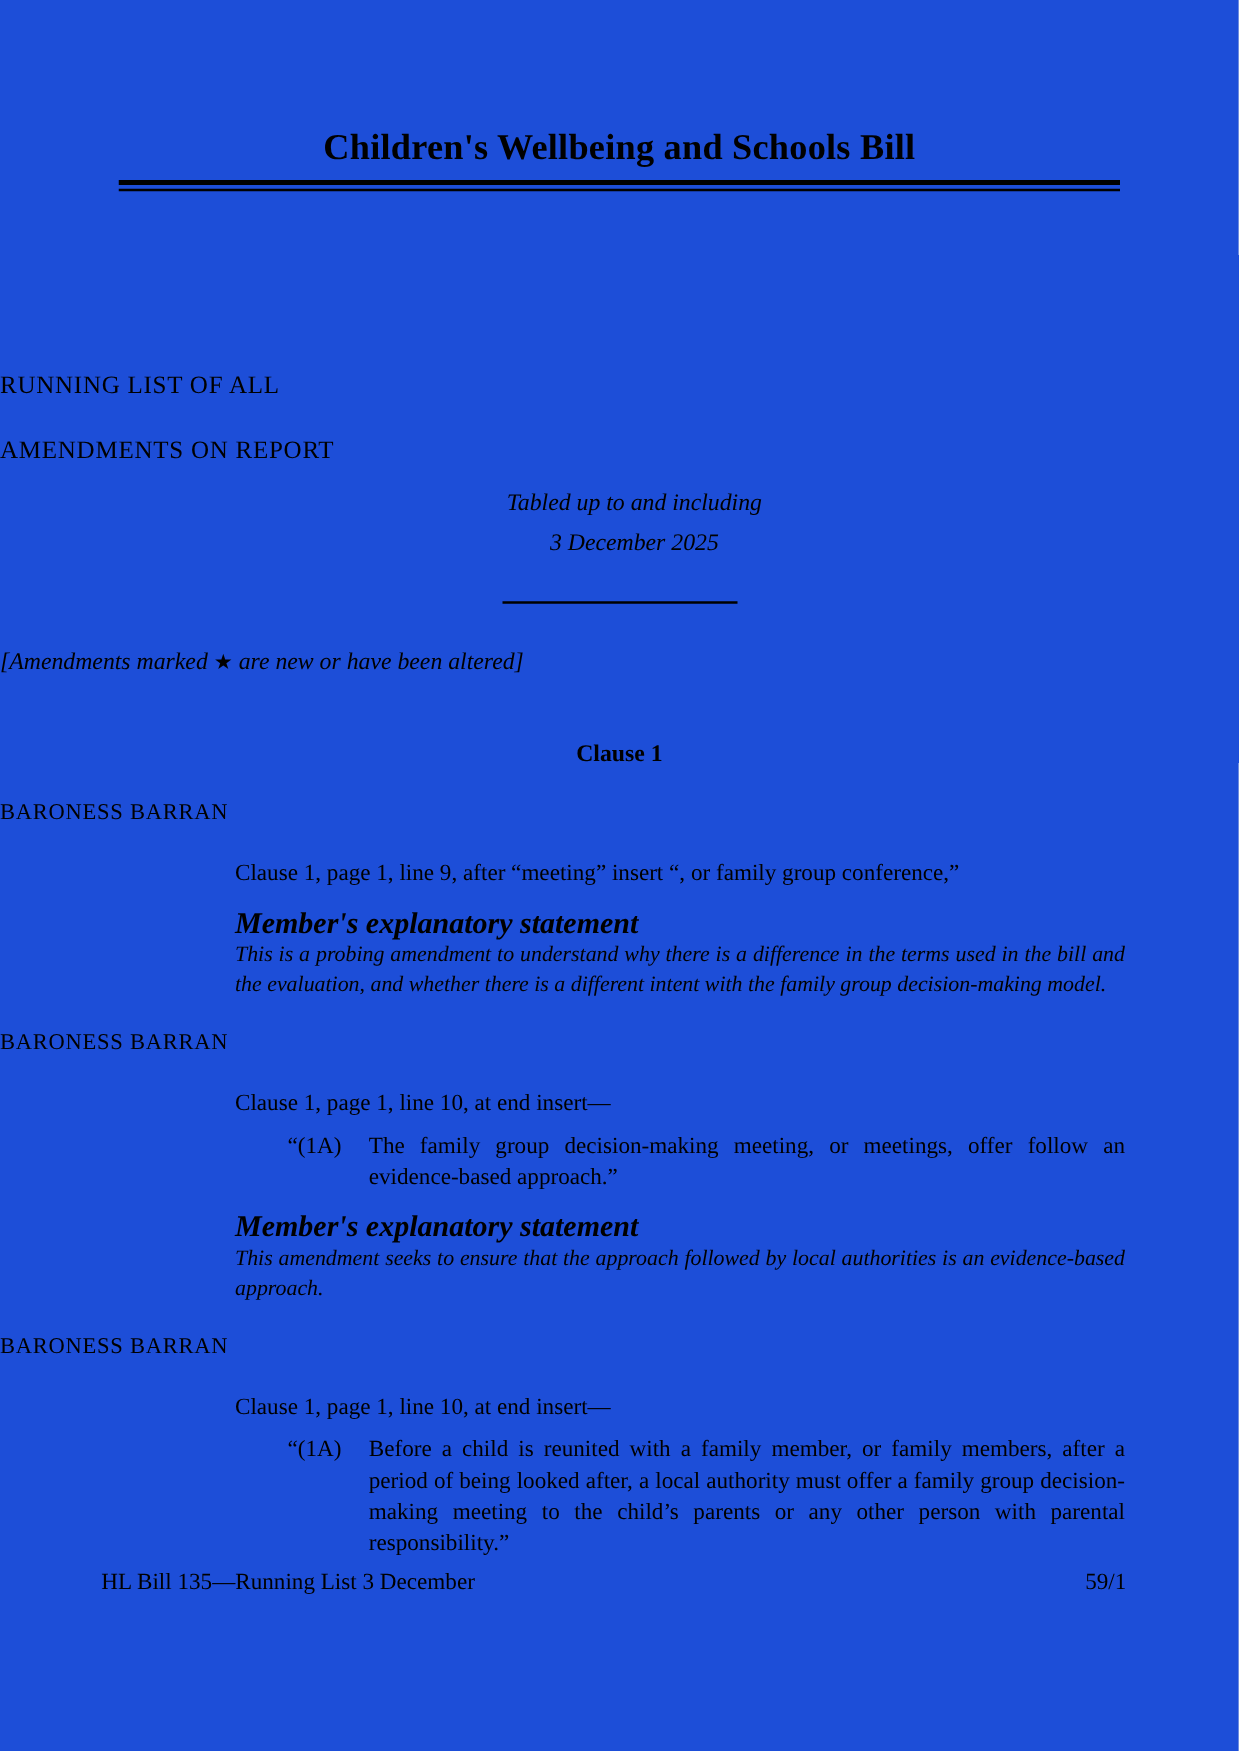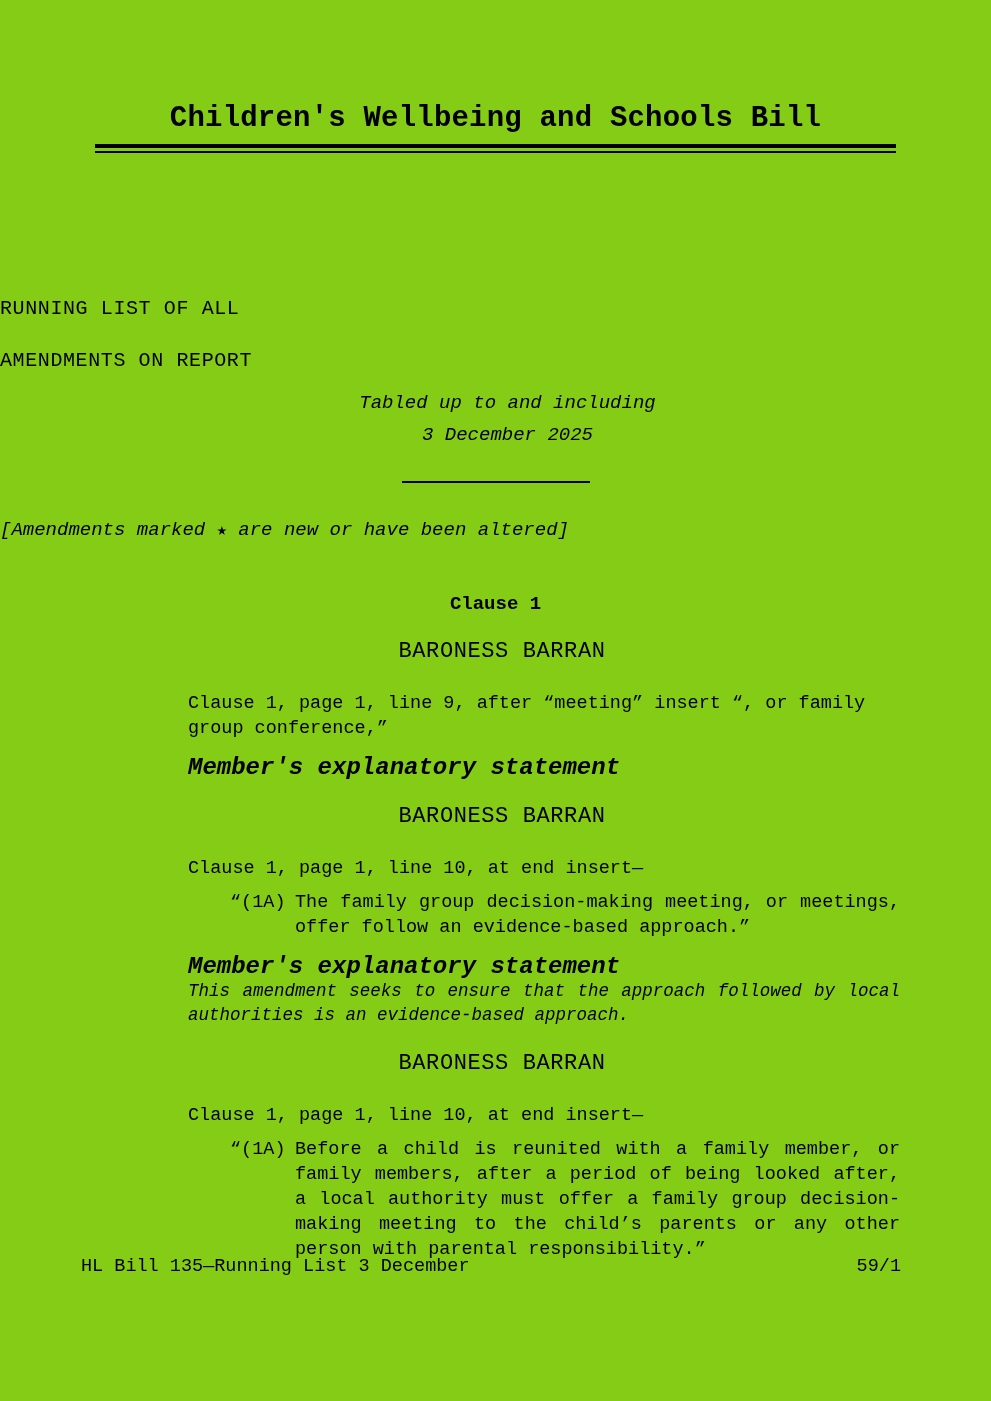--- a/index.html
+++ b/index.html
@@ -1,23 +1,23 @@
 <!DOCTYPE html>
 <html><head>
 <meta charset="utf-8">
 <style>
   html, body { margin: 0; padding: 0; background: #e8e8e8; }
   .page {
     position: relative;
     width: 991px;
     height: 1401px;
     margin: 0 auto;
-    background: #84cc16;
+    background: #1d4ed8;
     color: #000000;
-    font-family: Liberation Mono, monospace;
+    font-family: Liberation Serif, serif;
     overflow: hidden;
   }
   .bill-title {
     padding-top: 102px;
     text-align: center;
     font-size: 29px;
     font-weight: 700;
     letter-spacing: 0.2px;
   }
   .title-rule {
@@ -55,24 +55,23 @@
   }
   .marked-note .star { font-style: normal; font-size: 17px; }
   .clause-heading {
     margin: 52px 0 0 0;
     text-align: center;
     font-size: 19px;
     font-weight: 700;
   }
   .amendment { margin-top: 24px; }
   .member-name {
-    text-align: center;
-    font-size: 22px;
+    text-align: left;
+    font-size: 18px;
     letter-spacing: 0.6px;
-    padding-left: 13px;
   }
   .instruction {
     margin: 27px 91px 0 188px;
     font-size: 18.5px;
     line-height: 25px;
   }
   .inserted {
     margin: 9px 91px 0 188px;
     display: flex;
     font-size: 18.5px;
@@ -127,20 +126,21 @@
   <hr class="short-rule">
 
   <p class="marked-note"><span>[Amendments marked </span><span class="star">★</span><span> are new or have been altered]</span></p>
 
   <div class="clause-heading">Clause 1</div>
 
   <section class="amendment">
     <div class="member-name">BARONESS BARRAN</div>
     <p class="instruction">Clause 1, page 1, line 9, after “meeting” insert “, or family group conference,”</p>
     <p class="exp-heading">Member's explanatory statement</p>
+    <p class="exp-text">This is a probing amendment to understand why there is a difference in the terms used in the bill and the evaluation, and whether there is a different intent with the family group decision-making model.</p>
   </section>
 
   <section class="amendment">
     <div class="member-name">BARONESS BARRAN</div>
     <p class="instruction">Clause 1, page 1, line 10, at end insert—</p>
     <div class="inserted">
       <span class="label">“(1A)</span>
       <span class="text">The family group decision-making meeting, or meetings, offer follow an evidence-based approach.”</span>
     </div>
     <p class="exp-heading">Member's explanatory statement</p>

